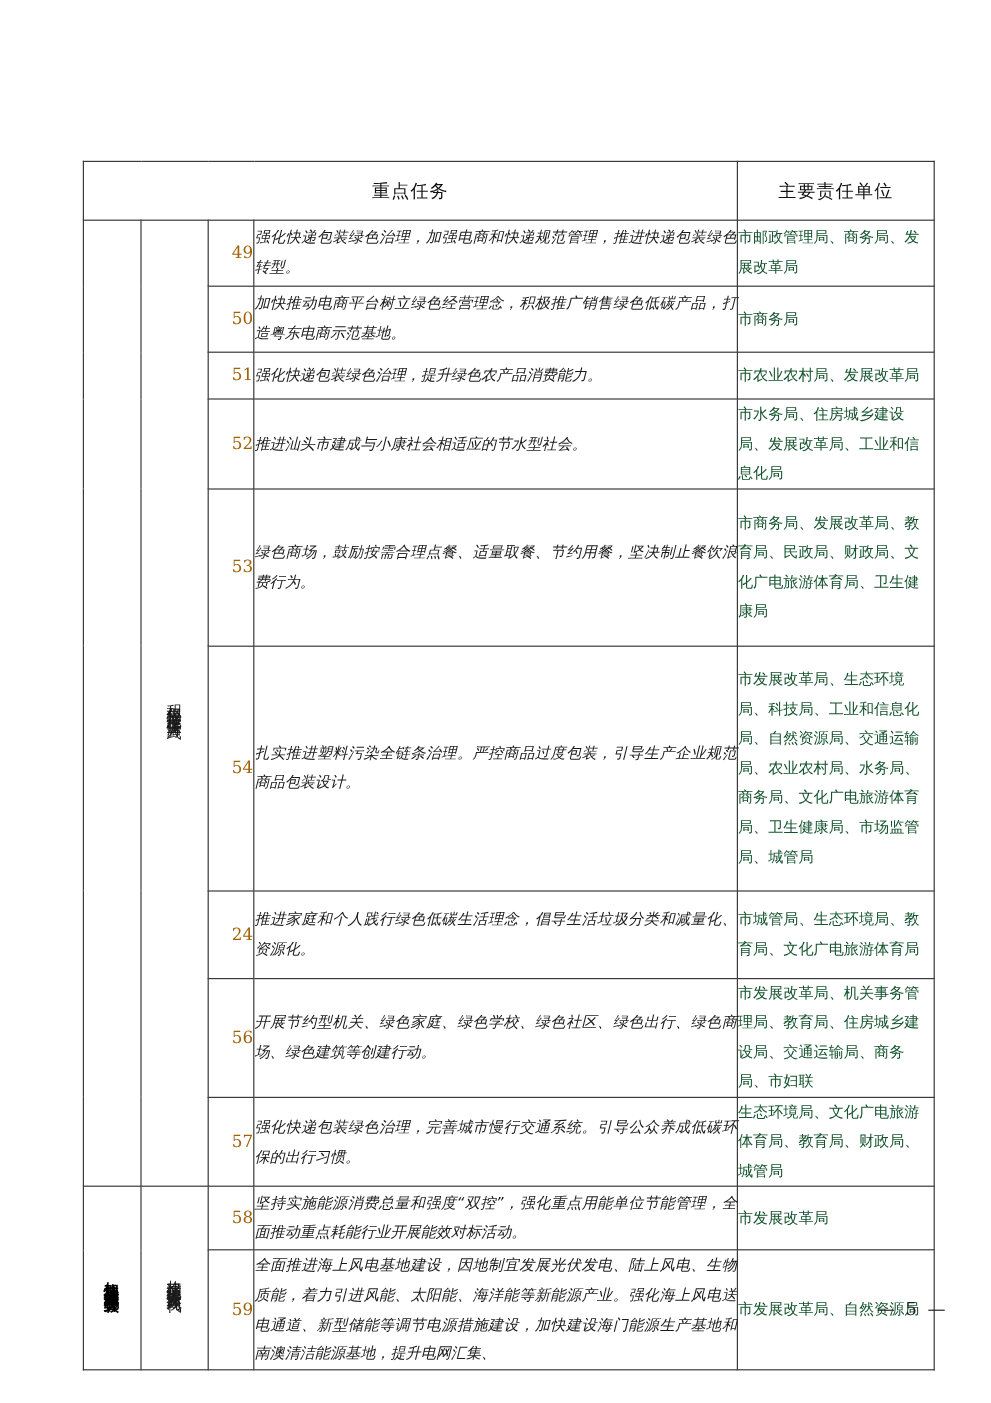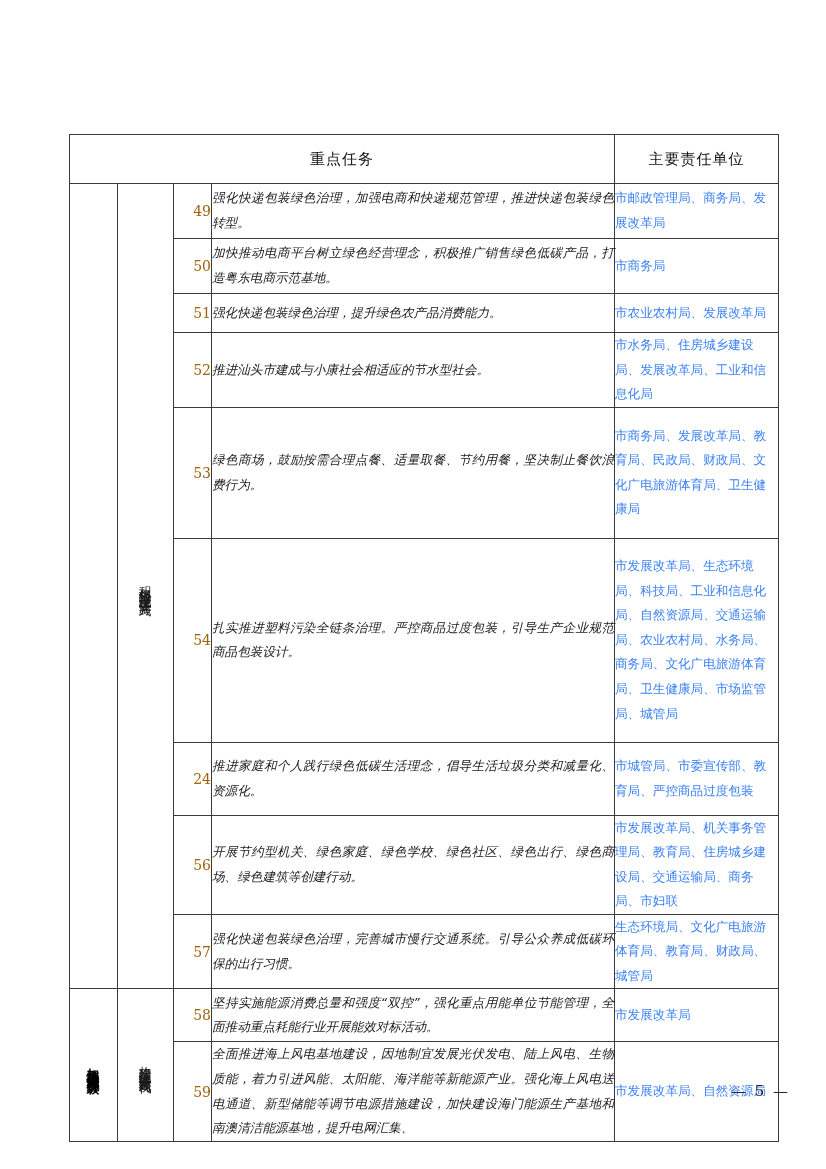--- a/index.html
+++ b/index.html
@@ -67,21 +67,21 @@
     text-align: justify;
     text-justify: inter-ideograph;
     color: #1a1a1a;
     font-style: italic;
   }
   .org-cell {
     font-size: 12.6px;
     line-height: 1.95;
     padding: 6px 6px 6px 7px;
     text-align: left;
-    color: #3b82f6;
+    color: #14532d;
   }
   .vcat, .vsub {
     text-align: center;
     padding: 4px 2px;
   }
   .vtext {
     display: inline-block;
     writing-mode: vertical-rl;
     text-orientation: upright;
     font-size: 12.6px;
@@ -179,21 +179,21 @@
 
         <tr>
           <td class="num-cell" style="height:203px">54</td>
           <td class="task-cell">扎实推进塑料污染全链条治理。严控商品过度包装，引导生产企业规范商品包装设计。</td>
           <td class="org-cell">市发展改革局、生态环境局、科技局、工业和信息化局、自然资源局、交通运输局、农业农村局、水务局、商务局、文化广电旅游体育局、卫生健康局、市场监管局、城管局</td>
         </tr>
 
         <tr>
           <td class="num-cell" style="height:72px">24</td>
           <td class="task-cell">推进家庭和个人践行绿色低碳生活理念，倡导生活垃圾分类和减量化、资源化。</td>
-          <td class="org-cell">市城管局、市委宣传部、教育局、严控商品过度包装</td>
+          <td class="org-cell">市城管局、生态环境局、教育局、文化广电旅游体育局</td>
         </tr>
 
         <tr>
           <td class="num-cell" style="height:86px">56</td>
           <td class="task-cell">开展节约型机关、绿色家庭、绿色学校、绿色社区、绿色出行、绿色商场、绿色建筑等创建行动。</td>
           <td class="org-cell">市发展改革局、机关事务管理局、教育局、住房城乡建设局、交通运输局、商务局、市妇联</td>
         </tr>
 
         <tr>
           <td class="num-cell" style="height:72px">57</td>

